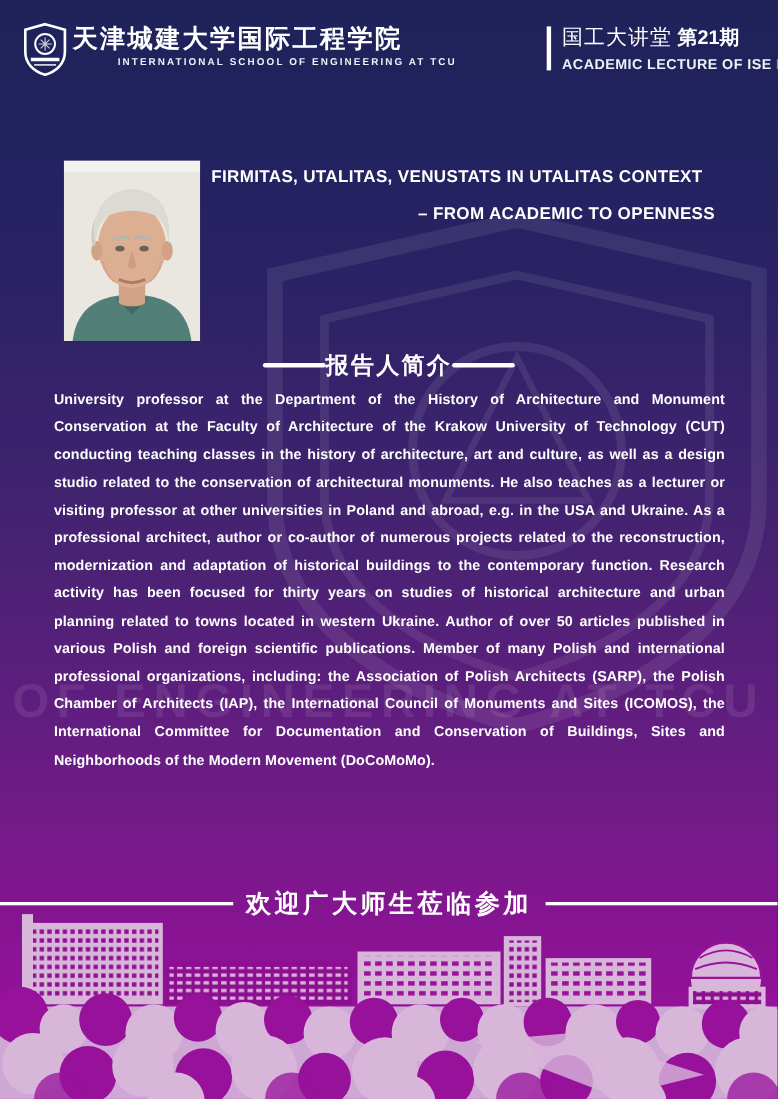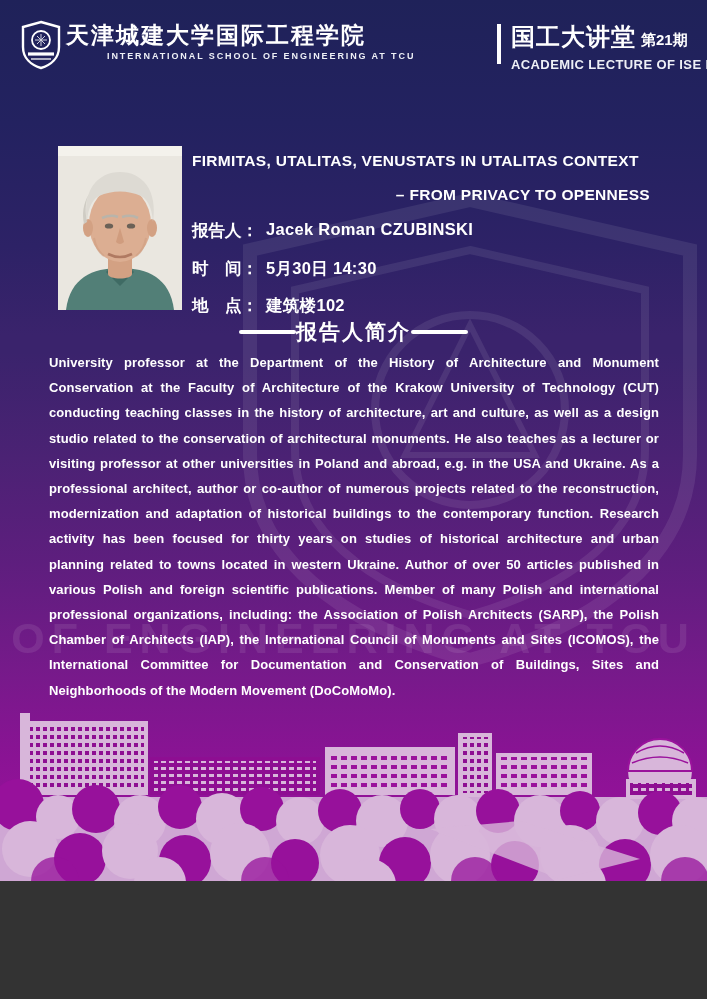--- a/index.html
+++ b/index.html
@@ -1,33 +1,33 @@
 <!DOCTYPE html>
 <html><head>
 <meta charset="utf-8">
 <style>
   html,body{margin:0;padding:0;background:#333;}
   .poster{
-    position:relative;width:707px;height:881px;overflow:hidden;
+    position:relative;width:707px;height:999px;overflow:hidden;
     font-family:"Liberation Sans","DejaVu Sans",sans-serif;color:#fff;
     background:linear-gradient(180deg,
       #1f2259 0%, #232260 14%, #2d2266 28%, #3a236c 38%,
       #3a236c 40%, #4b2274 52%, #5e1e7e 64%, #761a8a 76%,
       #8a1394 86%, #97119b 94%, #98119c 100%);
   }
 
   
   .header{position:absolute;left:0;top:0;width:707px;height:92px;}
   .logo{position:absolute;left:20px;top:20px;width:42px;height:50px;}
   .school-zh{position:absolute;left:66px;top:20px;font-size:23px;font-weight:bold;letter-spacing:2px;white-space:nowrap;}
   .school-en{position:absolute;left:67px;top:51px;font-size:9px;font-weight:bold;letter-spacing:1.9px;white-space:nowrap;color:#eef0f6;margin-left:40px;}
   .series{position:absolute;right:14px;top:21px;width:182px;}
   .series-bar{position:absolute;left:-14px;top:3px;width:4px;height:40px;background:#fff;}
-  .series-zh{font-size:24px;font-weight:bold;letter-spacing:1px;white-space:nowrap;}
-  .series-issue{font-size:15px;font-weight:bold;margin-left:5px;}
+  .series-zh{font-size:19px;font-weight:normal;letter-spacing:1px;white-space:nowrap;}
+  .series-issue{font-size:18px;font-weight:bold;margin-left:5px;}
   .series-en{font-size:13px;font-weight:bold;letter-spacing:.4px;margin-top:4px;white-space:nowrap;color:#eef0f6;}
 
   
   .watermark-emblem{position:absolute;left:225px;top:195px;width:490px;height:470px;opacity:.08;pointer-events:none;}
   .watermark-text{position:absolute;left:0;top:612px;width:707px;text-align:center;opacity:.085;
     font-weight:bold;font-size:43px;letter-spacing:7px;line-height:52px;white-space:nowrap;pointer-events:none;}
 
   
   .photo{position:absolute;left:58px;top:146px;width:124px;height:164px;overflow:hidden;}
   .title-block{position:absolute;left:192px;top:152px;width:458px;font-size:15.5px;font-weight:bold;letter-spacing:.3px;}
@@ -112,37 +112,23 @@
 
     <path d="M62 82 q-3 10 -4 14 q4 4 8 0 q-1 -4 -4 -14" fill="#d09c7e"></path>
 
     <path d="M50 108 q12 6 24 0" stroke="#b07a62" stroke-width="2.6" fill="none"></path>
 
     <path d="M36 92 q2 12 10 18 M88 92 q-2 12 -10 18" stroke="#cf9f82" stroke-width="2" fill="none" opacity=".6"></path>
   </svg>
 
   <div class="title-block">
     <div class="title-l1">FIRMITAS, UTALITAS, VENUSTATS IN UTALITAS CONTEXT</div>
-    <div class="title-l2">– FROM PRIVACY TO OPENNESS</div>
-  </div>
-
-  <div class="info-rows">
-    <div class="info-row">
-      <span class="info-label">报告人：</span>
-      <span class="info-value">Jacek Roman CZUBINSKI</span>
-    </div>
-    <div class="info-row">
-      <span class="info-label">时　间：</span>
-      <span class="info-value">5月30日 14:30</span>
-    </div>
-    <div class="info-row">
-      <span class="info-label">地　点：</span>
-      <span class="info-value">建筑楼102</span>
-    </div>
-  </div>
+    <div class="title-l2">– FROM ACADEMIC TO OPENNESS</div>
+  </div>
+
 
   <div class="section-head">
     <div class="dash-line"></div>
     <div class="section-title">报告人简介</div>
     <div class="dash-line"></div>
   </div>
 
   <p class="bio">University professor at the Department of the History of Architecture and Monument Conservation at the Faculty of Architecture of the Krakow University of Technology (CUT) conducting teaching classes in the history of architecture, art and culture, as well as a design studio related to the conservation of architectural monuments. He also teaches as a lecturer or visiting professor at other universities in Poland and abroad, e.g. in the USA and Ukraine. As a professional architect, author or co-author of numerous projects related to the reconstruction, modernization and adaptation of historical buildings to the contemporary function. Research activity has been focused for thirty years on studies of historical architecture and urban planning related to towns located in western Ukraine. Author of over 50 articles published in various Polish and foreign scientific publications. Member of many Polish and international professional organizations, including: the Association of Polish Architects (SARP), the Polish Chamber of Architects (IAP), the International Council of Monuments and Sites (ICOMOS), the International Committee for Documentation and Conservation of Buildings, Sites and Neighborhoods of the Modern Movement (DoCoMoMo).</p>
 
   <div class="welcome">

